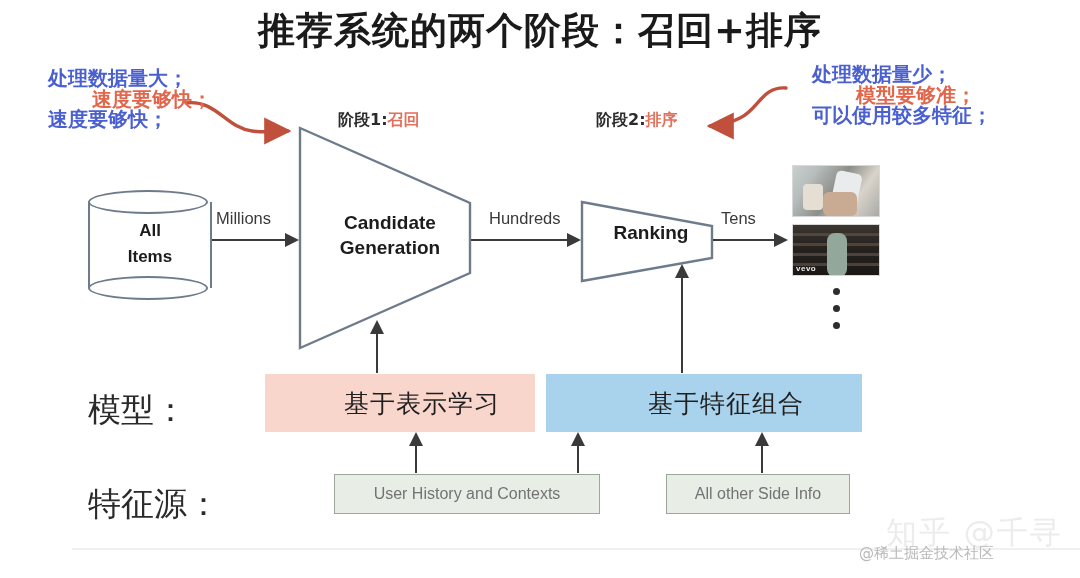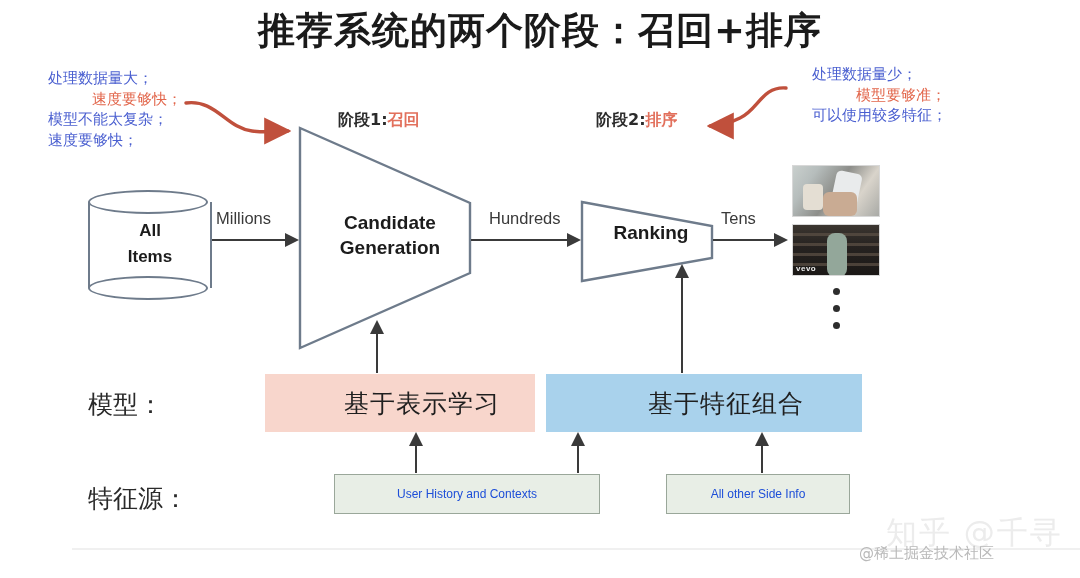--- a/index.html
+++ b/index.html
@@ -19,23 +19,23 @@
     text-align:center;
     font-size:37px;
     font-weight:700;
     color:#1a1a1a;
     letter-spacing:1px;
     font-family:"DejaVu Sans","Liberation Sans",sans-serif;
   }
 
   
   .note{
-    font-size:15px;
+    font-size:20px;
     line-height:20.5px;
-    font-weight:400;
+    font-weight:700;
     color:#4a5fd0;
     white-space:nowrap;
     font-family:"DejaVu Sans","Liberation Sans",sans-serif;
   }
   .note .hl{color:#e2664b;margin-left:44px;}
   #note-left{left:48px;top:68px;}
   #note-right{left:812px;top:64px;}
 
   
   .stage-label{
@@ -97,31 +97,31 @@
     font-family:"DejaVu Sans","Liberation Sans",sans-serif;
     letter-spacing:1px;
     padding-left:44px;
   }
   #model-box-1{left:265px;top:374px;width:226px;height:58px;background:#f8d6cc;}
   #model-box-2{left:546px;top:374px;width:272px;height:58px;background:#a9d2ec;}
 
   
   .feat-box{
     display:flex;align-items:center;justify-content:center;
-    font-size:12px;color:#1d4ed8;
+    font-size:16px;color:#737373;
     background:#e8eee6;border:1.5px solid #9aa79a;
     box-sizing:border-box;
     text-align:center;
   }
   #feat-box-1{left:334px;top:474px;width:266px;height:40px;}
   #feat-box-2{left:666px;top:474px;width:184px;height:40px;}
 
   
   .row-label{
-    font-size:25px;color:#2a2a2a;white-space:nowrap;
+    font-size:33px;color:#2a2a2a;white-space:nowrap;
     font-family:"DejaVu Sans","Liberation Sans",sans-serif;
   }
   #row-label-model{left:88px;top:388px;}
   #row-label-feature{left:88px;top:482px;}
 
   
   .thumb{
     border:1px solid #d8d8d8;box-sizing:border-box;overflow:hidden;position:absolute;
   }
   #thumb-1{left:792px;top:165px;width:88px;height:52px;
@@ -189,21 +189,20 @@
     <line x1="762" y1="473" x2="762" y2="434" stroke="#3a3a3a" stroke-width="2" marker-end="url(#arrowFlow)"></line>
 
     <path d="M 186,103 C 216,99 226,128 252,131 C 268,133 276,131 288,131" fill="none" stroke="#c0503c" stroke-width="3.4" stroke-linecap="round" marker-end="url(#arrowRed)"></path>
 
     <path d="M 786,88 C 762,86 758,110 740,118 C 728,124 720,126 710,126" fill="none" stroke="#c0503c" stroke-width="3.4" stroke-linecap="round" marker-end="url(#arrowRed)"></path>
   </svg>
 
   <div class="abs note" id="note-left">
     <div>处理数据量大；</div>
     <div class="hl">速度要够快；</div>
-    <div>模型不能太复杂；</div>
     <div>速度要够快；</div>
   </div>
 
   <div class="abs note" id="note-right">
     <div>处理数据量少；</div>
     <div class="hl">模型要够准；</div>
     <div>可以使用较多特征；</div>
   </div>
 
   <div class="abs stage-label" id="stage1-label">

